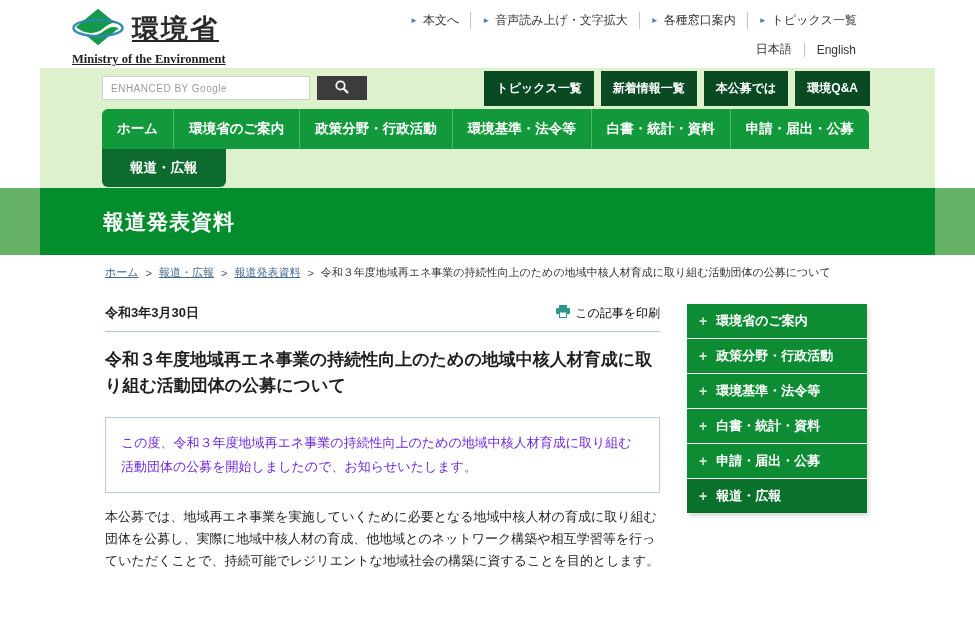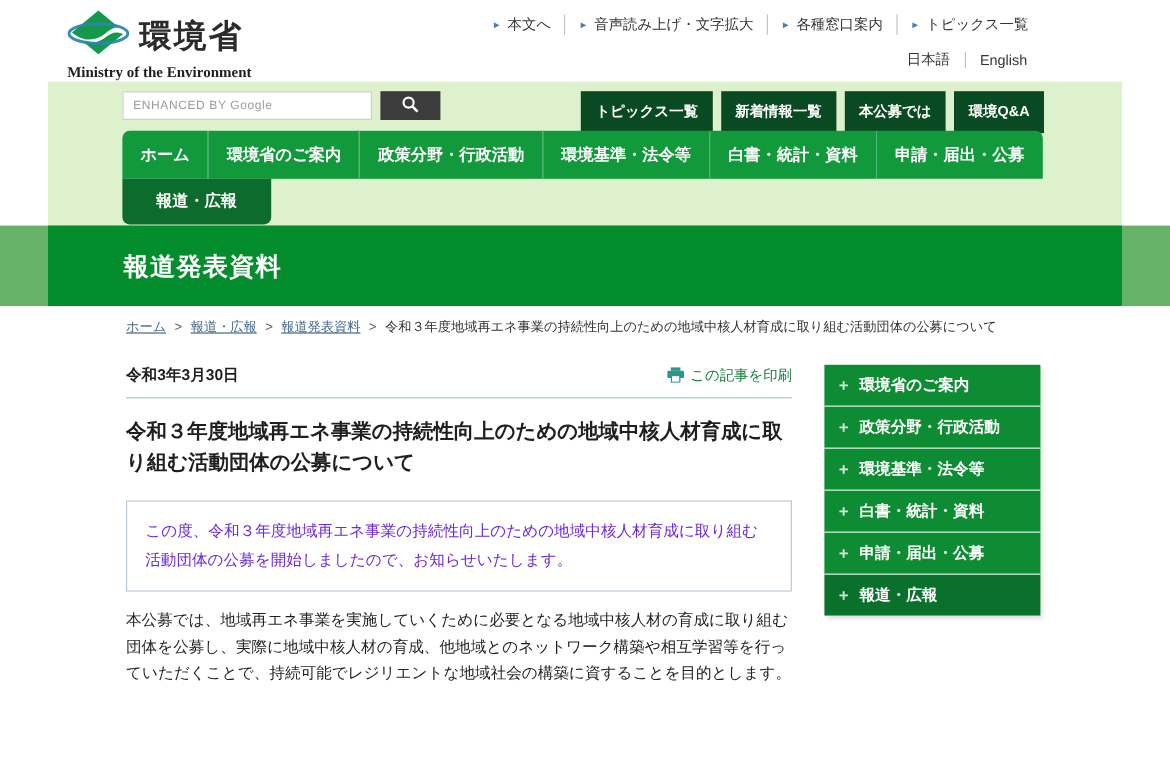--- a/index.html
+++ b/index.html
@@ -1,37 +1,37 @@
 <!DOCTYPE html>
 <html lang="ja"><head>
 <meta charset="utf-8">
 <style>
   * { margin:0; padding:0; box-sizing:border-box; }
   body { font-family:"Liberation Sans","DejaVu Sans",sans-serif; background:#fff; color:#222; }
   .page { width:975px; min-height:636px; background:#fff; overflow:hidden; }
 
   
   .top-header { height:68px; display:flex; align-items:flex-start; padding-top:7px; }
-  .logo { margin-left:56px; display:flex; flex-direction:column; cursor:pointer; }
+  .logo { margin-left:72px; display:flex; flex-direction:column; cursor:pointer;text-decoration:underline; }
   .logo-top { display:flex; align-items:center; gap:8px; }
   .logo-jp { font-size:27px; font-weight:bold; color:#2b2b2b; letter-spacing:2px; }
   .logo-en { font-family:"Liberation Serif","DejaVu Serif",serif; font-weight:bold; font-size:12.5px; color:#1f1f1f; margin-top:1px; }
   .top-right { margin-left:auto; margin-right:107px; display:flex; flex-direction:column; align-items:flex-end; }
   .utility-row { display:flex; align-items:center; margin-top:5px; }
   .utility-link { display:flex; align-items:center; gap:5px; padding:0 11px; font-size:12px; color:#333; cursor:pointer; border-left:1px solid #c3c3c3; text-decoration:none; }
   .utility-link:first-child { border-left:none; }
   .arrow { color:#4a7fb5; font-size:8px; line-height:1; }
   .lang-row { display:flex; align-items:center; margin-top:12px; }
   .lang-link { font-size:12px; color:#333; padding:0 12px; cursor:pointer; border-left:1px solid #c3c3c3; text-decoration:none; }
   .lang-link:first-child { border-left:none; }
 
   
   .green-band { margin:0 40px; width:895px; height:120px; background:#ddf1cc; }
   .band-inner { padding:0 65px 0 62px; }
-  .search-row { display:flex; padding-top:8px; height:32px; }
+  .search-row { display:flex; align-items:center; padding-top:8px; height:32px; }
   .search-input { width:208px; height:24px; border:1px solid #cfcfcf; background:#fff; font-size:11px; padding:0 8px; color:#333; }
   .search-input::placeholder { color:#9b9b9b; font-size:10px; letter-spacing:0.5px; }
   .search-btn { width:50px; height:24px; margin-left:7px; background:#3c3c3c; border:none; display:flex; align-items:center; justify-content:center; cursor:pointer; }
   .quick-buttons { margin-left:auto; display:flex; gap:7px; }
   .quick-btn { background:#0a4a22; color:#fff; font-size:12px; font-weight:bold; border:none; padding:4px 12px; height:35px; line-height:13px; cursor:pointer; white-space:nowrap; }
 
   .main-nav { margin-top:9px; }
   .nav-row1 { display:flex; width:753px; }
   .nav-item { background:#12993b; color:#fff; font-size:13.5px; font-weight:bold; text-align:center; padding:11px 0; flex-grow:1; border-left:1px solid #53b573; cursor:pointer; text-decoration:none; white-space:nowrap; padding-left:15px; padding-right:15px; }
   .nav-item:first-child { border-left:none; border-top-left-radius:6px; }
@@ -48,21 +48,21 @@
   .breadcrumb { margin:10px 40px 24px 105px; font-size:11px; color:#333; display:flex; align-items:center; flex-wrap:wrap; }
   .crumb-link { color:#44688c; text-decoration:underline; cursor:pointer; }
   .crumb-sep { margin:0 7px; color:#555; }
   .crumb-current { color:#333; }
 
   
   .content-cols { display:flex; align-items:flex-start; }
   .article { width:555px; margin-left:105px; }
   .date-row { display:flex; align-items:center; justify-content:space-between; }
   .article-date { font-size:13px; font-weight:bold; color:#1f1f1f; }
-  .print-link { display:flex; align-items:flex-end; gap:5px; font-size:12px; color:#15803d; cursor:pointer; text-decoration:none; }
+  .print-link { display:flex; align-items:flex-start; gap:5px; font-size:12px; color:#000000; cursor:pointer; text-decoration:none; }
   .date-hr { border:none; border-top:1px solid #a9cec8; margin-top:9px; }
   .article-title { font-size:17px; font-weight:bold; color:#1f1f1f; line-height:1.55; margin-top:15px; }
   .summary-box { border:1px solid #bccbd8; background:#fff; margin-top:17px; padding:13px 15px; font-size:13px; line-height:1.85; color:#6d28d9; }
   .section-heading { margin-top:54px; background-color:#f0f8e6; background-image:radial-gradient(#ddeccb 1px, transparent 1px); background-size:4px 4px; border-bottom:2px solid #39a257; padding:9px 21px; font-size:14px; font-weight:bold; color:#1f1f1f; }
   .body-text { margin-top:13px; font-size:13px; line-height:1.7; color:#1f1f1f; margin-bottom:30px; }
 
   
   .sidebar { width:180px; margin-left:27px; box-shadow:2px 3px 4px rgba(0,0,0,0.15); }
   .side-item { display:flex; align-items:center; gap:9px; background:#0e8c33; padding:8px 10px 8px 12px; border-bottom:1px solid #fff; cursor:pointer; text-decoration:none; }
   .side-item:last-child { border-bottom:none; background:#0a712c; }

